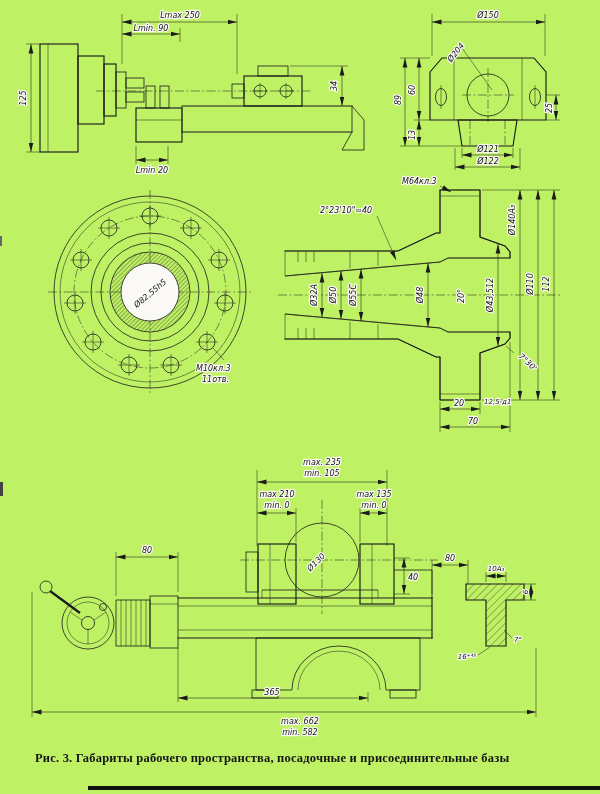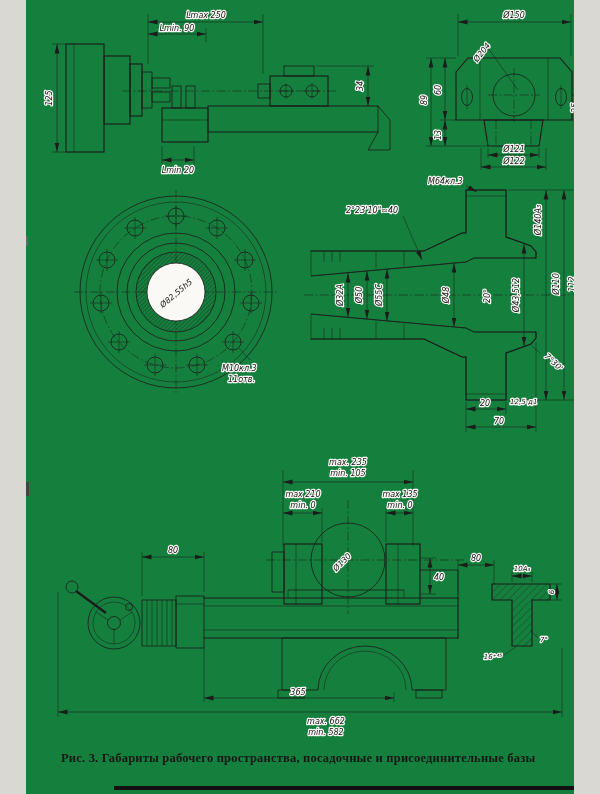--- a/index.html
+++ b/index.html
@@ -1,18 +1,18 @@
 <!DOCTYPE html>
 <html><head>
 <meta charset="utf-8">
 <style>
   *{box-sizing:border-box}
   html,body{margin:0;padding:0}
   body{background:#d9d8d3;display:flex;justify-content:center}
-  .sheet{width:548px;height:794px;background:#15803d;position:relative;overflow:hidden}
+  .sheet{width:600px;height:794px;background:#bef264;position:relative;overflow:hidden}
   svg{display:block}
   .o{stroke:#1b1b1b;stroke-width:1.15;fill:none;stroke-linecap:square}
   .m{stroke:#1b1b1b;stroke-width:.8;fill:none}
   .t{stroke:#1b1b1b;stroke-width:.5;fill:none}
   .d{stroke:#1b1b1b;stroke-width:.55;fill:none}
   .cl{stroke:#1b1b1b;stroke-width:.5;fill:none;stroke-dasharray:9 2.5 1.8 2.5}
   .txt{font:italic 8px "DejaVu Sans",sans-serif;fill:#141414;paint-order:stroke;stroke:#faf9f6;stroke-width:2.4px;stroke-linejoin:round}
   .s7{font-size:7px}
   .cap{font:bold 12.5px "Liberation Serif",serif;fill:#161616;letter-spacing:.2px}
 </style>

